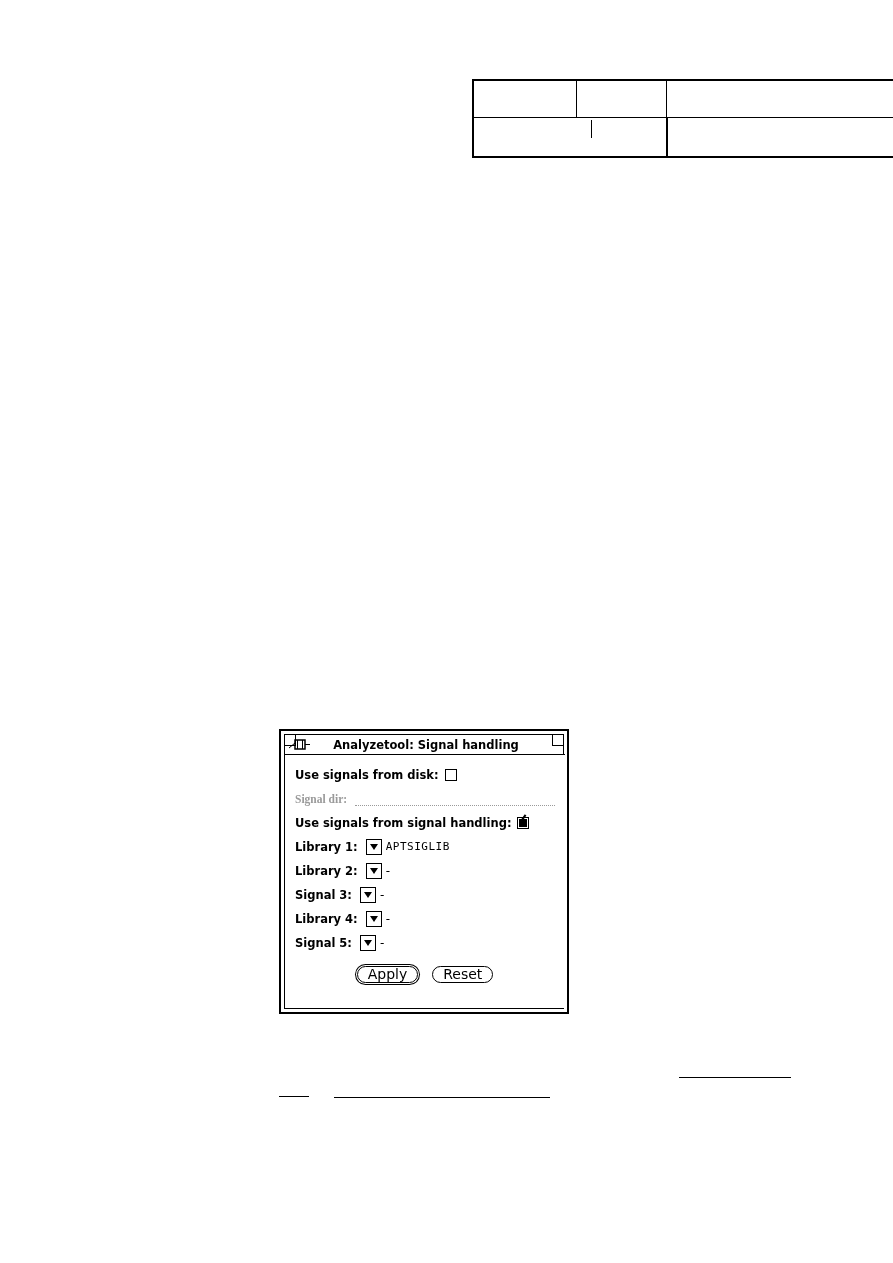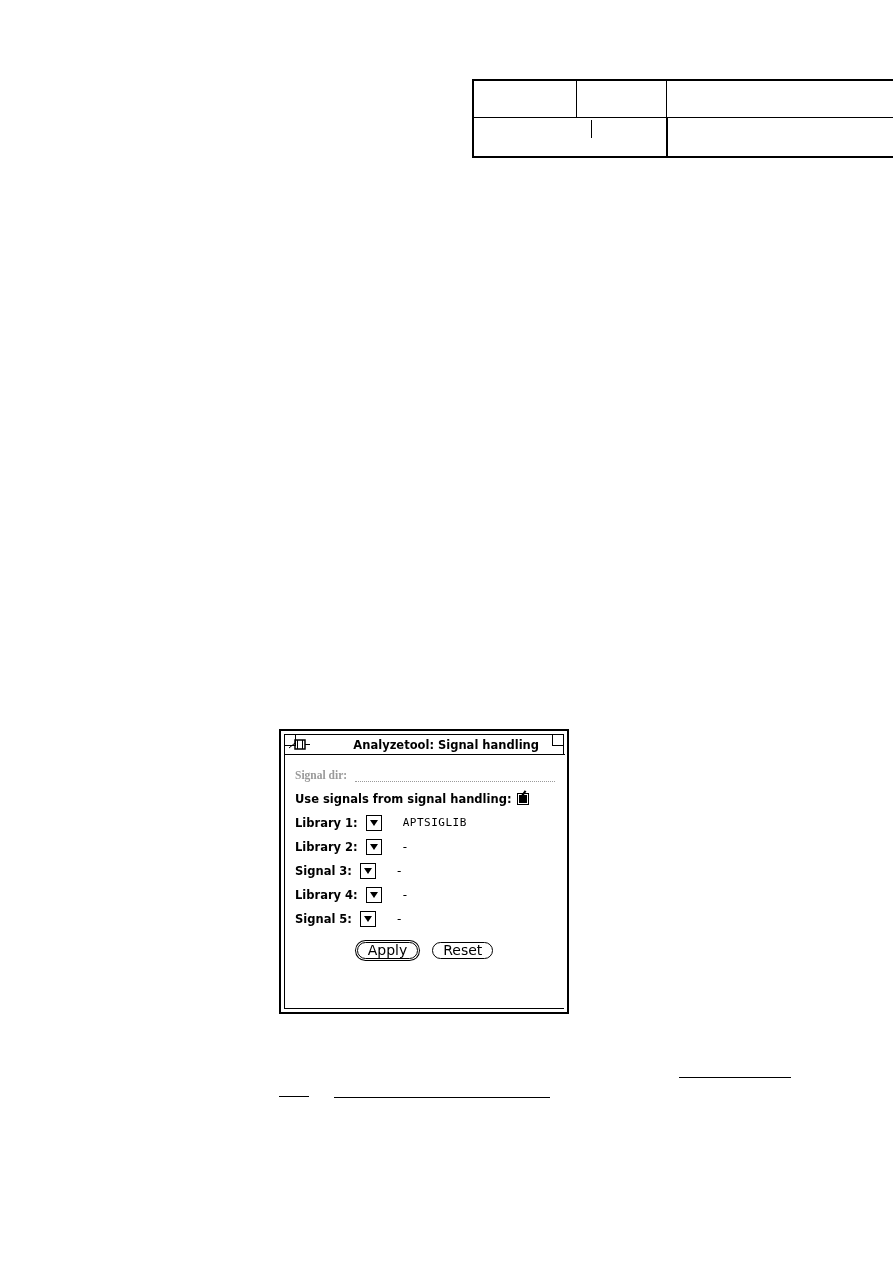--- a/index.html
+++ b/index.html
@@ -87,21 +87,21 @@
   #titlebar .menu-btn {
     width: 26px;
     height: 18px;
     margin-left: 2px;
     display: flex;
     align-items: center;
     justify-content: center;
   }
   #titlebar .title-text {
     flex: 1;
-    text-align: right;
+    text-align: center;
     font-size: 11.5px;
     font-weight: bold;
     font-family: "DejaVu Sans", sans-serif;
     letter-spacing: 0px;
     padding-right: 26px;
     color: #000;
   }
 
   #client {
     position: absolute;
@@ -184,21 +184,21 @@
     background: #fff;
   }
   .optbtn .tri {
     width: 0;
     height: 0;
     border-left: 4px solid transparent;
     border-right: 4px solid transparent;
     border-top: 6px solid #000;
   }
   .optval {
-    margin-left: 21px;
+    margin-left: 4px;
     font-size: 11px;
     font-family: "DejaVu Sans Mono", monospace;
     color: #000;
     letter-spacing: 0.5px;
     text-align: center;
   }
   .optval.dash {
     font-family: "DejaVu Sans", sans-serif;
     font-size: 12px;
   }
@@ -263,20 +263,24 @@
         <line x1="8.5" y1="1" x2="8.5" y2="10" stroke="#000" stroke-width="1"></line>
         <line x1="13.5" y1="1" x2="13.5" y2="10" stroke="#000" stroke-width="1"></line>
         <line x1="16" y1="5.5" x2="21" y2="5.5" stroke="#000" stroke-width="1"></line>
       </svg>
     </div>
     <div class="title-text">Analyzetool: Signal handling</div>
   </div>
 
   <div id="client">
 
+    <div class="row">
+      <span class="lbl">Use signals from disk:</span>
+      <span class="checkbox"></span>
+    </div>
 
     <div class="row">
       <span class="lbl dim">Signal dir:</span>
       <span class="textfield-line"></span>
     </div>
 
     <div class="row">
       <span class="lbl">Use signals from signal handling:</span>
       <span class="checkbox checked"></span>
     </div>

